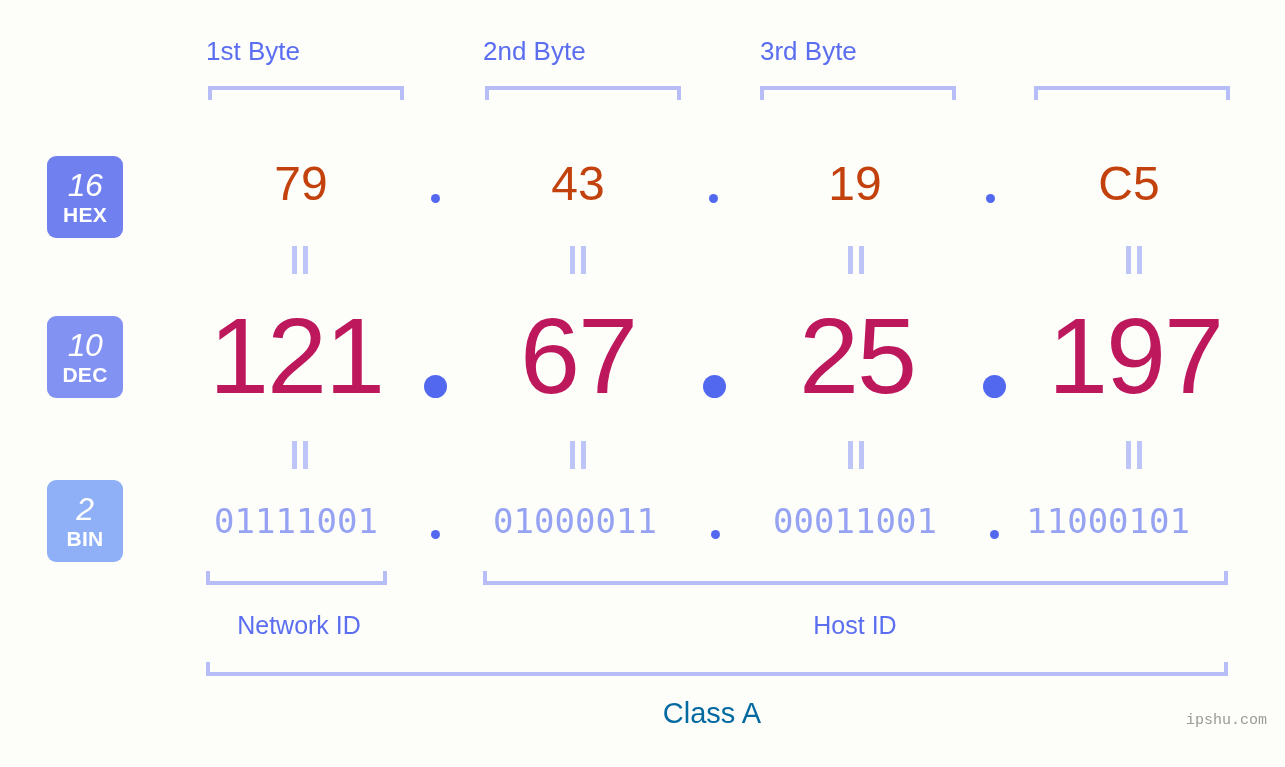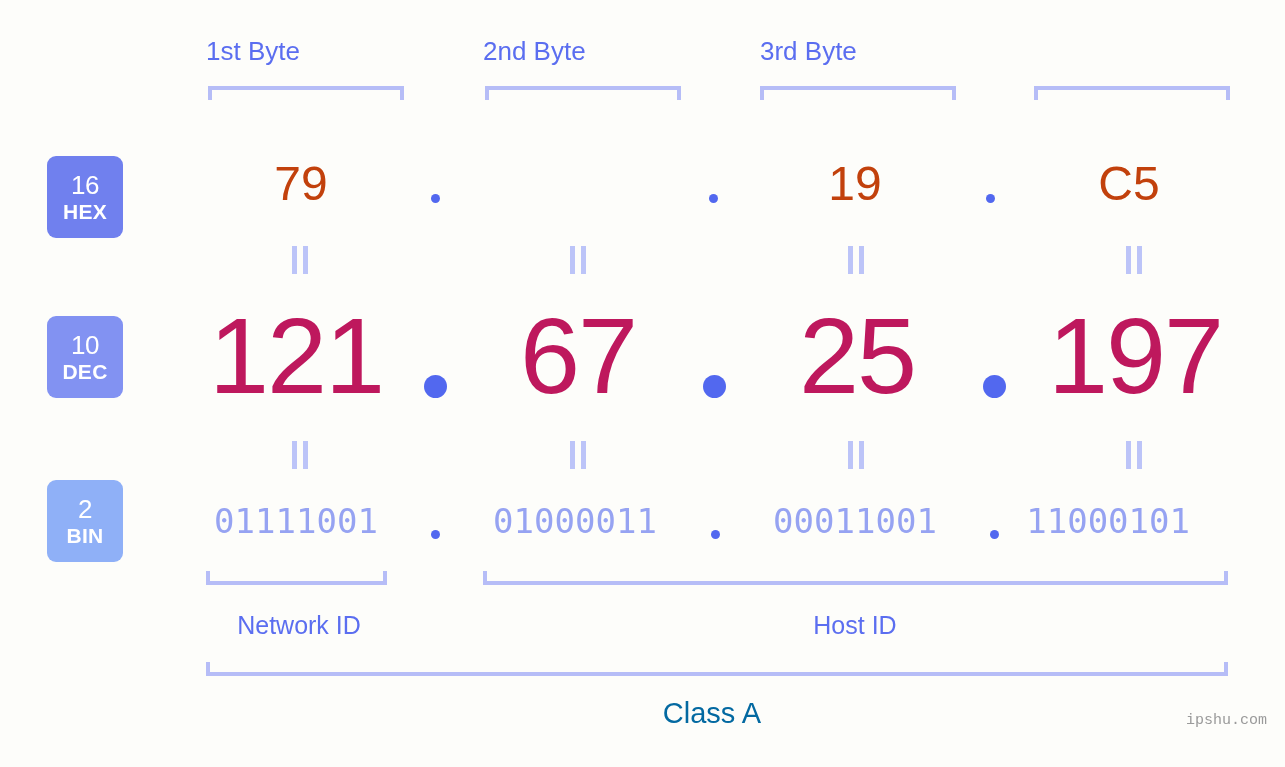--- a/index.html
+++ b/index.html
@@ -60,23 +60,24 @@
     border-radius: 9px;
     color: #ffffff;
     display: flex;
     flex-direction: column;
     align-items: center;
     justify-content: center;
     font-family: "Liberation Sans", sans-serif;
     line-height: 1;
   }
   .badge .num {
-    font-size: 26px;
+    font-size: 32px;
     font-weight: 400;
     letter-spacing: -0.5px;
+    font-style: italic;
   }
   .badge .nm {
     font-size: 21px;
     font-weight: 700;
     margin-top: 3px;
     letter-spacing: 0.3px;
   }
 
   
   .cell {
@@ -171,20 +172,21 @@
   <div class="bracket-top" style="left:760px; top:86px; width:196px;"></div>
   <div class="bracket-top" style="left:1034px; top:86px; width:196px;"></div>
 
   <div class="badge" style="left:47px; top:156px; background:#7080ee;">
     <span class="num">16</span>
     <span class="nm">HEX</span>
   </div>
 
   <div class="cell hex-val" style="left:206px; top:156px; width:190px;">79</div>
   <div class="dot dot-sm" style="left:431px; top:194px;"></div>
+  <div class="cell hex-val" style="left:483px; top:156px; width:190px;">43</div>
   <div class="dot dot-sm" style="left:709px; top:194px;"></div>
   <div class="cell hex-val" style="left:760px; top:156px; width:190px;">19</div>
   <div class="dot dot-sm" style="left:986px; top:194px;"></div>
   <div class="cell hex-val" style="left:1034px; top:156px; width:190px;">C5</div>
 
   <div class="eq" style="left:292px; top:246px;">
     <i class="a"></i>
       <i class="b"></i>
   </div>
   <div class="eq" style="left:570px; top:246px;">

